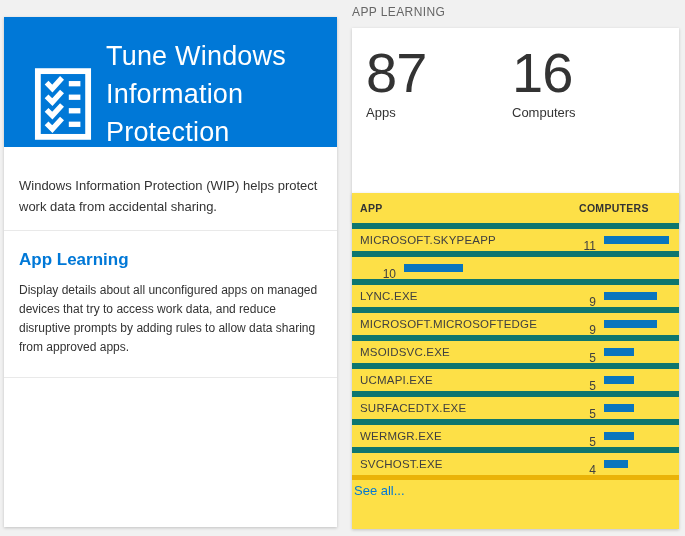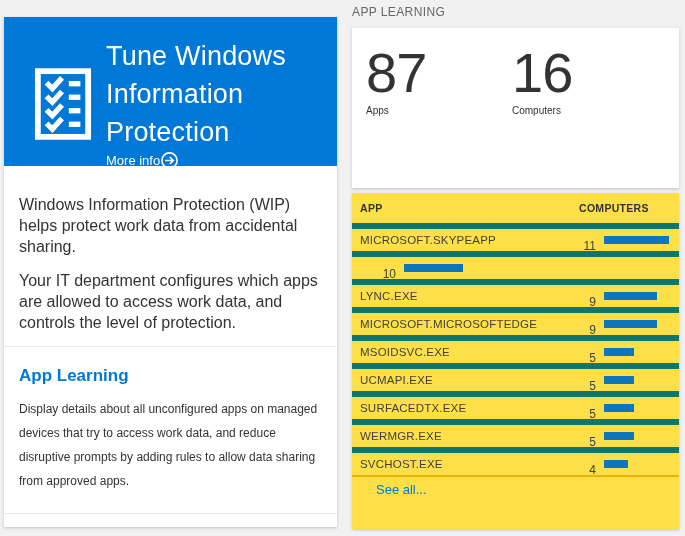--- a/index.html
+++ b/index.html
@@ -11,58 +11,58 @@
     position:relative; overflow:hidden;
     -webkit-font-smoothing:antialiased;
   }
 
   
   .left-card {
     position:absolute; left:4px; top:17px; width:333px; height:510px;
     background:#fff; box-shadow:0 1px 3px rgba(0,0,0,.20);
   }
   .tile {
-    height:149px; background:#0078d7; color:#fff;
+    height:130px; background:#0078d7; color:#fff;
     display:flex; padding:14px 8px 0 30px; cursor:pointer;
   }
   .tile-icon { flex:none; width:58px; margin-top:36px; }
   .tile-text { margin-left:14px; min-width:0; }
   .tile-title {
     font-size:27px; font-weight:300; line-height:38px;
     margin:6px 0 0; letter-spacing:.2px;
   }
   .more-info {
     display:flex; align-items:center; gap:0; 
     font-size:13px;
   }
   .more-info .lbl { text-decoration:underline; cursor:pointer; }
   .more-info svg { display:block; cursor:pointer; }
 
   .panel-body { padding:28px 15px 0; }
-  .panel-body p { margin:0 0 13px; font-size:16px; line-height:21px; color:#333; }
+  .panel-body p { margin:0 0 13px; font-size:13px; line-height:21px; color:#333; }
 
   .divider { border:none; border-top:1px solid #e9e9e9; margin:8px 0 0; }
 
   .section { padding:19px 15px 0; }
   .section h3 { margin:0 0 11px; font-size:17px; font-weight:700; color:#0078d7; cursor:pointer; }
-  .section p { margin:0 0 20px; font-size:12px; line-height:24px; color:#333; }
+  .section p { margin:0 0 20px; font-size:12px; line-height:19px; color:#333; }
 
   
   .right-header {
     position:absolute; left:352px; top:5px;
     font-size:12px; color:#666; letter-spacing:.4px;
   }
   .stats-card {
-    position:absolute; left:352px; top:28px; width:327px; height:160px;
+    position:absolute; left:352px; top:28px; width:327px; height:194px;
     background:#fff; box-shadow:0 1px 3px rgba(0,0,0,.20);
     display:flex; padding:16px 0 0 14px;
   }
   .stat { width:146px; }
   .stat-value { font-size:56px; line-height:58px; color:#333; letter-spacing:-1px; }
-  .stat-label { font-size:10px; color:#333; margin-top:3px; }
+  .stat-label { font-size:13px; color:#333; margin-top:3px; }
 
   .table-card {
     position:absolute; left:352px; top:193px; width:327px; height:336px;
     background:#fde047; box-shadow:0 1px 3px rgba(0,0,0,.20);
   }
   .t-header {
     display:flex; align-items:center; height:30px; padding:0 8px;
     font-size:10.5px; font-weight:700; color:#333; letter-spacing:.3px;
   }
   .t-header .col-app { flex:1; }
@@ -70,22 +70,22 @@
   .t-row {
     display:flex; align-items:center; height:28px; padding:0 8px;
     border-top:6px solid #0f766e; cursor:pointer;
   }
   .t-row .app { flex:1; font-size:11.5px; color:#404040; letter-spacing:.2px;
     white-space:nowrap; overflow:hidden; }
   .t-val { width:36px; text-align:right; font-size:12px; color:#404040;margin-top:12px; }
   .t-barwrap { width:67px; margin-left:8px; }
   .t-bar { height:8px; width:0; }
   .see-all {
-    display:flex; align-items:center; height:26px; padding:0 24px;
-    border-top:2px solid #eab308; font-size:13px; color:#0078d7; cursor:pointer;
+    display:flex; align-items:center; height:26px; padding:0 2px;
+    border-top:5px solid #eab308; font-size:13px; color:#0078d7; cursor:pointer;
   }
 </style>
 </head>
 <body>
 
 <div class="left-card">
 
   <div class="tile" style="background: rgb(0, 120, 215);">
     <div class="tile-icon">
       <svg width="58" height="74" viewBox="0 0 60 76">
@@ -113,21 +113,20 @@
         <svg width="19" height="19" viewBox="0 0 20 20">
           <circle cx="10" cy="10" r="8" fill="none" stroke="#fff" stroke-width="1.7"></circle>
           <path d="M5.5 10 H13.5 M10.3 6.3 L14 10 L10.3 13.7" fill="none" stroke="#fff" stroke-width="1.7"></path>
         </svg>
       </div>
     </div>
   </div>
 
   <div class="panel-body">
     <p>Windows Information Protection (WIP) helps protect work data from accidental sharing.</p>
-    <p>Your IT department configures which apps are allowed to access work data, and controls the level of protection.</p>
   </div>
 
   <div class="divider"></div>
 
   <div class="section">
     <h3 style="color: rgb(0, 120, 215);">App Learning</h3>
     <p>Display details about all unconfigured apps on managed devices that try to access work data, and reduce disruptive prompts by adding rules to allow data sharing from approved apps.</p>
   </div>
 
   <div class="divider"></div>

